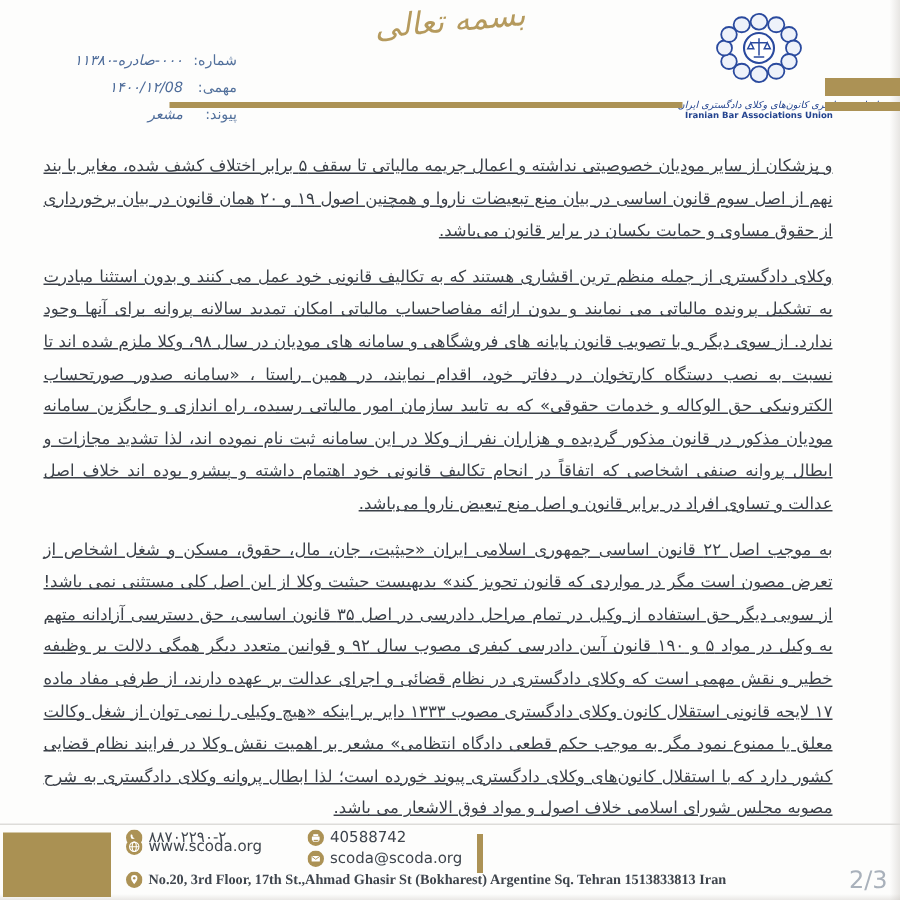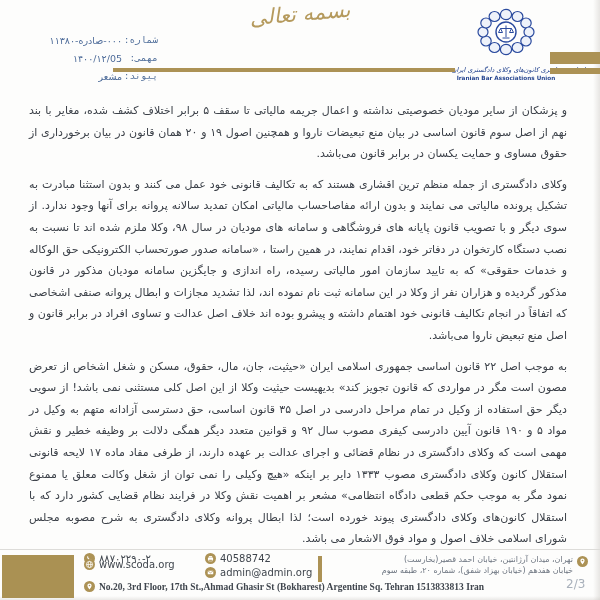--- a/index.html
+++ b/index.html
@@ -17,41 +17,41 @@
   .logo-block{position:absolute;left:447px;top:8px;width:118px;text-align:center;}
   .logo-fa{font-size:7px;color:#24448f;font-style:italic;white-space:nowrap;transform:scale(.92);}
   .logo-en{font-size:6px;font-weight:bold;color:#24448f;white-space:nowrap;transform:scale(.95);}
   .goldbar-top{position:absolute;left:550px;top:52px;width:50px;height:12px;background:#ac9255;}
   .goldbar-bottom{position:absolute;left:550px;top:68px;width:50px;height:6px;background:#ac9255;}
   .gold-rule{position:absolute;left:113px;top:68px;width:342px;height:4px;background:#ac9255;}
 
   .meta{position:absolute;left:26px;top:31px;width:132px;direction:rtl;
         color:#53719c;font-size:9.5px;}
   .meta-row{display:flex;height:18px;align-items:center;}
-  .meta-label{width:36px;font-family:Liberation Mono, monospace;}
-  .meta-value{width:90px;color:#4d6b99;}
+  .meta-label{width:36px;}
+  .meta-value{width:90px;color:#4d6b99;font-style:italic;}
 
   
   .letter-body{position:absolute;left:29px;top:100px;width:542px;direction:rtl;
         text-align:justify;font-size:11px;line-height:21.6px;color:#3b4048;}
-  .letter-body p{margin:0 4px 9px 0;}
+  .letter-body p{margin:0 16px 9px 0;text-decoration:underline;}
 
   
   .footer-sep{position:absolute;left:0;top:549px;width:600px;height:1px;background:#dddcd9;}
   .footer-goldblock{position:absolute;left:2px;top:555px;width:72px;height:43px;background:#aa9153;}
   .fitem{position:absolute;display:flex;align-items:center;gap:4px;
         font-size:10px;font-weight:normal;color:#3f454d;white-space:nowrap;}
   .ficon{width:11px;height:11px;flex:0 0 auto;}
   .fa-address{position:absolute;left:332px;top:554px;width:256px;direction:rtl;
         font-size:8px;line-height:11px;color:#6d7580;text-align:right;}
   .fa-address .pin{float:right;margin-left:4px;margin-top:2px;}
   .en-address{position:absolute;left:84px;top:581px;display:flex;align-items:center;gap:4px;
         font-family:"Liberation Serif","DejaVu Serif",serif;
         font-size:9.5px;font-weight:bold;color:#3f454d;white-space:nowrap;justify-content:center;}
-  .page-num{position:absolute;left:566px;top:577px;font-size:12px;color:#a9b1bb;}
+  .page-num{position:absolute;left:566px;top:577px;font-size:16px;color:#a9b1bb;}
   .divider-gold{position:absolute;left:318px;top:556px;width:4px;height:26px;background:#ac9255;}
 </style>
 </head>
 <body>
 
 <div class="page">
   <div class="scan-edge-right"></div>
   <div class="scan-edge-bottom"></div>
 
   <div class="bismillah">بسمه تعالی</div>
@@ -89,21 +89,21 @@
   <div class="goldbar-bottom"></div>
   <div class="gold-rule"></div>
 
   <div class="meta">
     <div class="meta-row">
       <span class="meta-label">شماره:</span>
       <span class="meta-value">۰۰۰-صادره-۱۱۳۸۰</span>
     </div>
     <div class="meta-row">
       <span class="meta-label">مهمی:</span>
-      <span class="meta-value">۱۴۰۰/۱۲/05</span>
+      <span class="meta-value">۱۴۰۰/۱۲/08</span>
     </div>
     <div class="meta-row">
       <span class="meta-label">پیوند:</span>
       <span class="meta-value">مشعر</span>
     </div>
   </div>
 
   <div class="letter-body">
     <p>و پزشکان از سایر مودیان خصوصیتی نداشته و اعمال جریمه مالیاتی تا سقف ۵ برابر اختلاف کشف شده، مغایر با بند نهم از اصل سوم قانون اساسی در بیان منع تبعیضات ناروا و همچنین اصول ۱۹ و ۲۰ همان قانون در بیان برخورداری از حقوق مساوی و حمایت یکسان در برابر قانون می‌باشد.</p>
     <p>وکلای دادگستری از جمله منظم ترین اقشاری هستند که به تکالیف قانونی خود عمل می کنند و بدون استثنا مبادرت به تشکیل پرونده مالیاتی می نمایند و بدون ارائه مفاصاحساب مالیاتی امکان تمدید سالانه پروانه برای آنها وجود ندارد. از سوی دیگر و با تصویب قانون پایانه های فروشگاهی و سامانه های مودیان در سال ۹۸، وکلا ملزم شده اند تا نسبت به نصب دستگاه کارتخوان در دفاتر خود، اقدام نمایند، در همین راستا ، «سامانه صدور صورتحساب الکترونیکی حق الوکاله و خدمات حقوقی» که به تایید سازمان امور مالیاتی رسیده، راه اندازی و جایگزین سامانه مودیان مذکور در قانون مذکور گردیده و هزاران نفر از وکلا در این سامانه ثبت نام نموده اند، لذا تشدید مجازات و ابطال پروانه صنفی اشخاصی که اتفاقاً در انجام تکالیف قانونی خود اهتمام داشته و پیشرو بوده اند خلاف اصل عدالت و تساوی افراد در برابر قانون و اصل منع تبعیض ناروا می‌باشد.</p>
@@ -138,34 +138,25 @@
       <rect x="4.2" y="7.2" width="3.6" height="1.6" fill="#ac9255" stroke="#fff" stroke-width=".5"></rect>
     </svg>
     <span>40588742</span>
   </div>
   <div class="fitem" style="left:205px;top:566.5px;">
     <svg class="ficon" viewBox="0 0 12 12">
       <circle cx="6" cy="6" r="6" fill="#ac9255"></circle>
       <rect x="3" y="4" width="6" height="4" fill="#fff" rx=".4"></rect>
       <path d="M3 4.2 L6 6.4 L9 4.2" fill="none" stroke="#ac9255" stroke-width=".7"></path>
     </svg>
-    <span>admin@admin.org</span>
+    <span>scoda@scoda.org</span>
   </div>
 
   <div class="divider-gold"></div>
 
-  <div class="fa-address">
-    <svg class="ficon pin" viewBox="0 0 12 12" width="11" height="11">
-      <circle cx="6" cy="6" r="6" fill="#ac9255"></circle>
-      <path d="M6 2.6 a2.3 2.3 0 0 1 2.3 2.3 c0 1.7 -2.3 4.3 -2.3 4.3 s-2.3 -2.6 -2.3 -4.3 A2.3 2.3 0 0 1 6 2.6 z" fill="#fff"></path>
-      <circle cx="6" cy="4.9" r=".9" fill="#ac9255"></circle>
-    </svg>
-    <div>تهران، میدان آرژانتین، خیابان احمد قصیر(بخارست)</div>
-    <div>خیابان هفدهم (خیابان بهزاد شفق)، شماره ۲۰، طبقه سوم</div>
-  </div>
 
   <div class="en-address">
     <svg class="ficon" viewBox="0 0 12 12">
       <circle cx="6" cy="6" r="6" fill="#ac9255"></circle>
       <path d="M6 2.6 a2.3 2.3 0 0 1 2.3 2.3 c0 1.7 -2.3 4.3 -2.3 4.3 s-2.3 -2.6 -2.3 -4.3 A2.3 2.3 0 0 1 6 2.6 z" fill="#fff"></path>
       <circle cx="6" cy="4.9" r=".9" fill="#ac9255"></circle>
     </svg>
     <span>No.20, 3rd Floor, 17th St.,Ahmad Ghasir St (Bokharest) Argentine Sq. Tehran 1513833813 Iran</span>
   </div>
 

